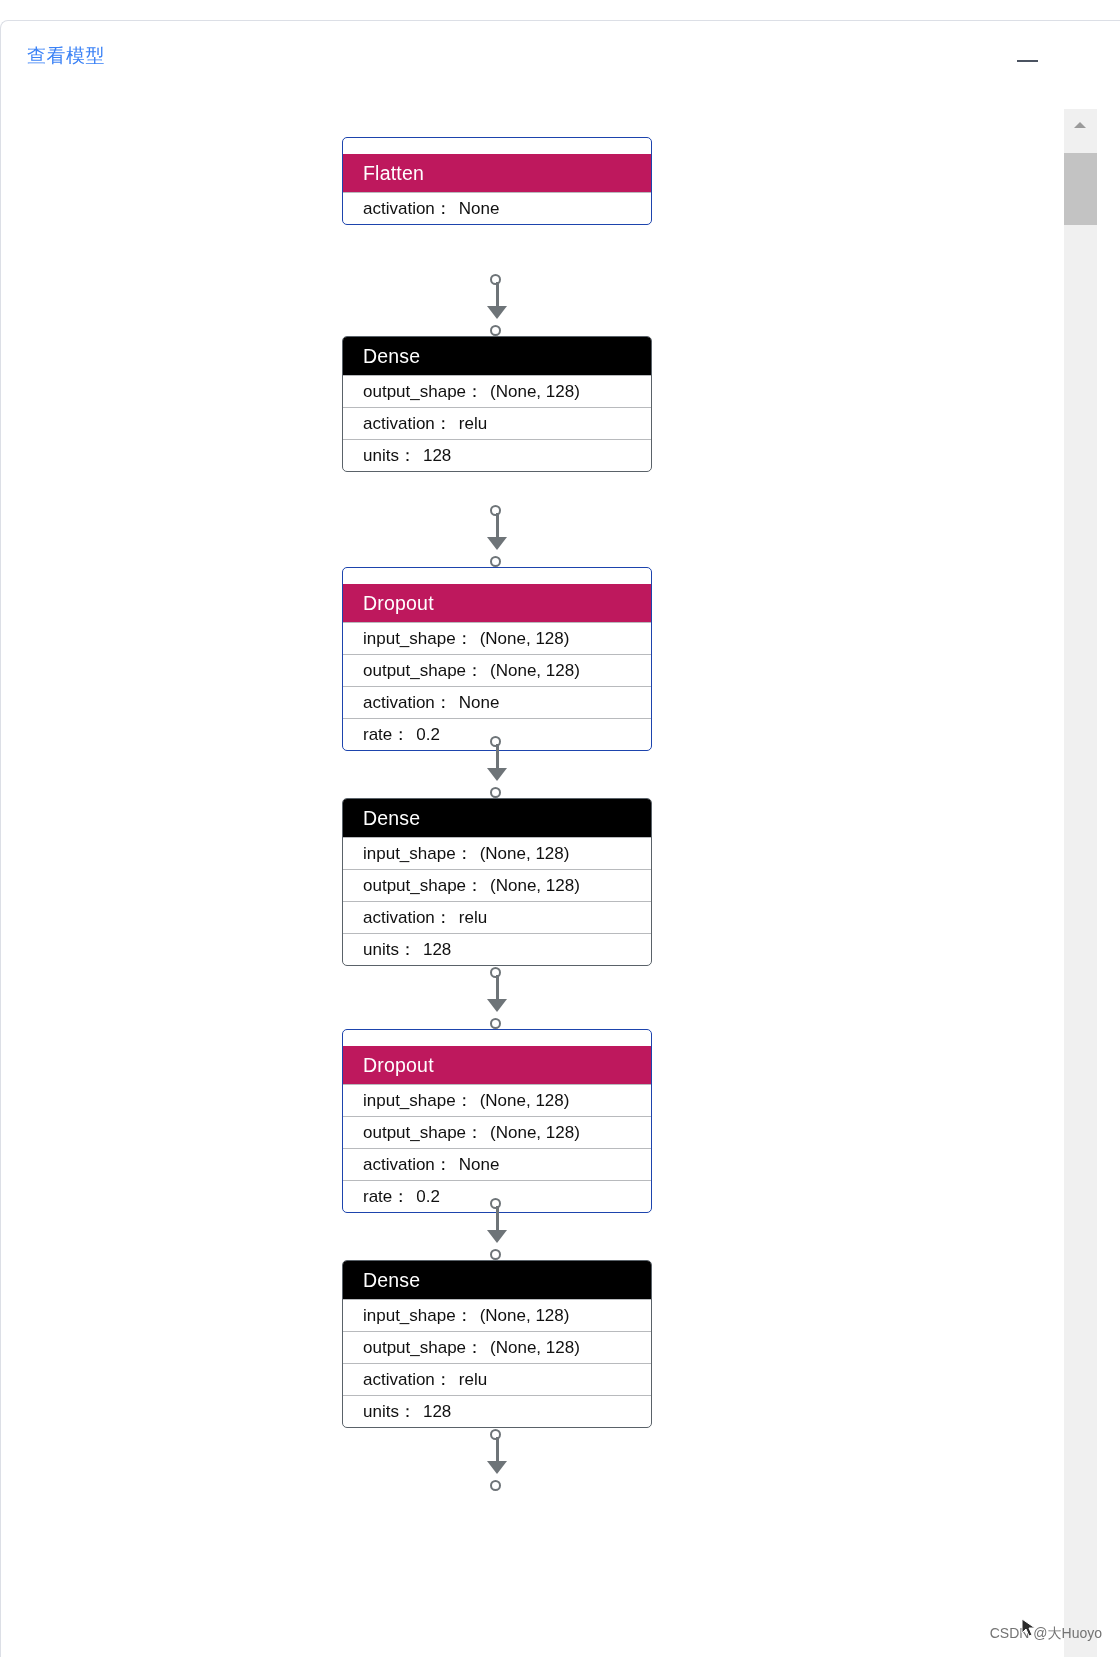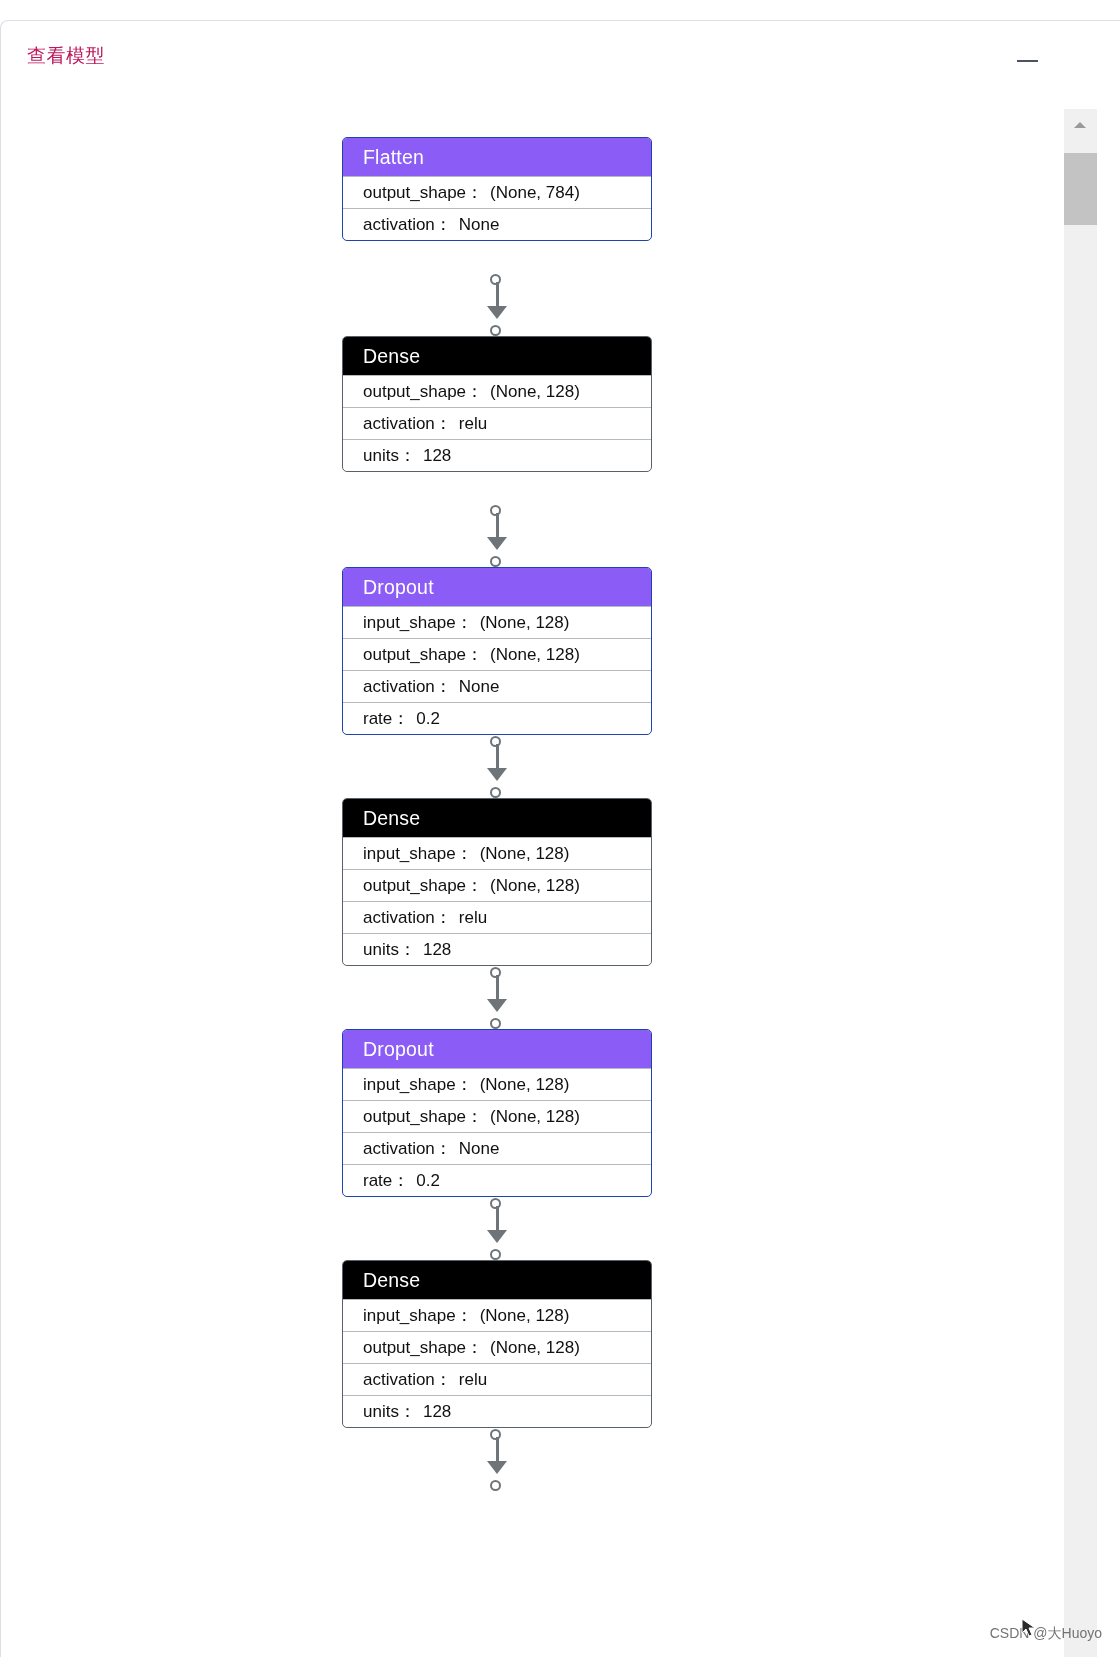--- a/index.html
+++ b/index.html
@@ -32,21 +32,21 @@
 
   .card-header {
     position: absolute;
     left: 0; top: 0;
     width: 1120px; height: 55px;
   }
   .card-title {
     position: absolute;
     left: 26px; top: 22px;
     font-size: 19px;
-    color: #be185d;
+    color: #3b82f6;
     letter-spacing: .5px;
     white-space: nowrap;
   }
   .minimize-btn {
     position: absolute;
     left: 1012px; top: 26px;
     width: 28px; height: 28px;
     cursor: pointer;
   }
   .minimize-btn .bar {
@@ -112,21 +112,22 @@
   .node-title {
     height: 38px;
     line-height: 38px;
     padding-left: 20px;
     font-size: 19.5px;
     color: #ffffff;
     background: #000000;
     letter-spacing: .2px;
   }
   .node.blue .node-title {
-    background: #8b5cf6;
+    background: #be185d;
+    margin-top: 16px;
   }
   .node-row {
     height: 32px;
     line-height: 32px;
     padding-left: 20px;
     font-size: 17px;
     color: #101010;
     border-top: 1px solid #b8babd;
     white-space: nowrap;
   }
@@ -190,21 +191,20 @@
     <div class="card-header">
       <div class="card-title">查看模型</div>
       <div class="minimize-btn" title="minimize">
         <span class="bar"></span>
       </div>
     </div>
 
     <div class="canvas" id="canvas">
         <div class="node blue" style="left: 341px; top: 61px;">
           <div class="node-title">Flatten</div>
-          <div class="node-row"><span class="k">output_shape：</span><span class="v">(None, 784)</span></div>
           <div class="node-row"><span class="k">activation：</span><span class="v">None</span></div>
         </div>
         <div class="conn" style="left: 485px; top: 198px; height: 62px;">
           <span class="dot top"></span>
           <span class="line" style="height: 32px;"></span>
           <span class="arrow" style="top: 32px;"></span>
           <span class="dot bottom"></span>
         </div>
         <div class="node" style="left: 341px; top: 260px;">
           <div class="node-title">Dense</div>

